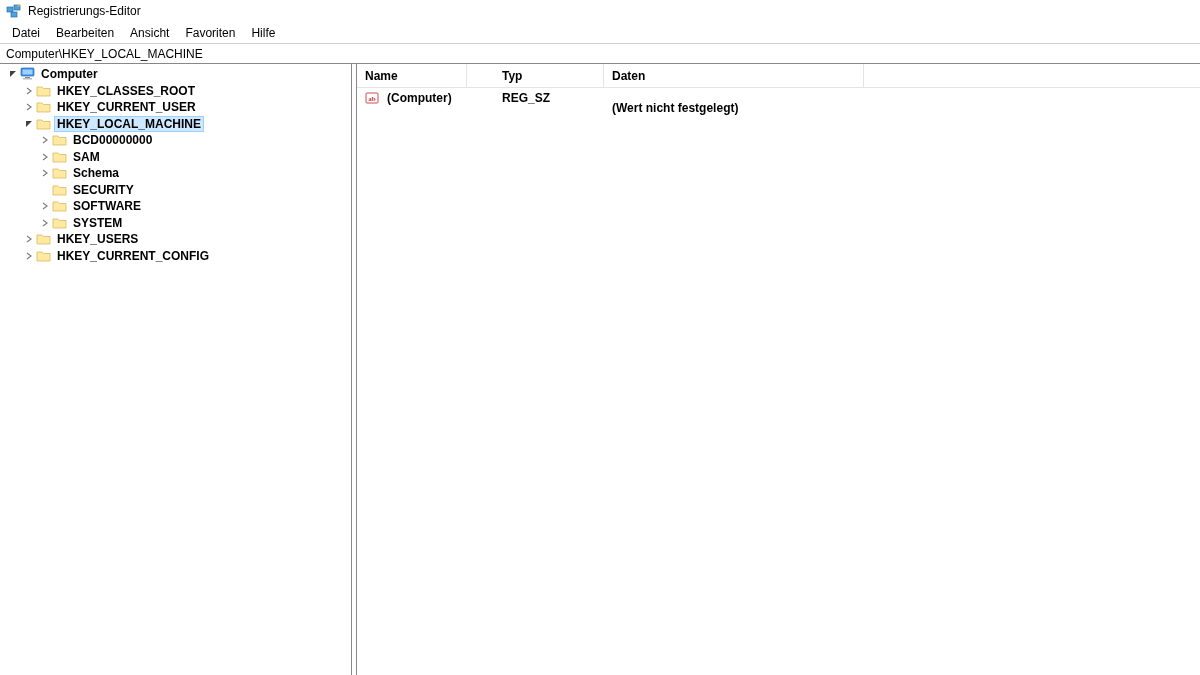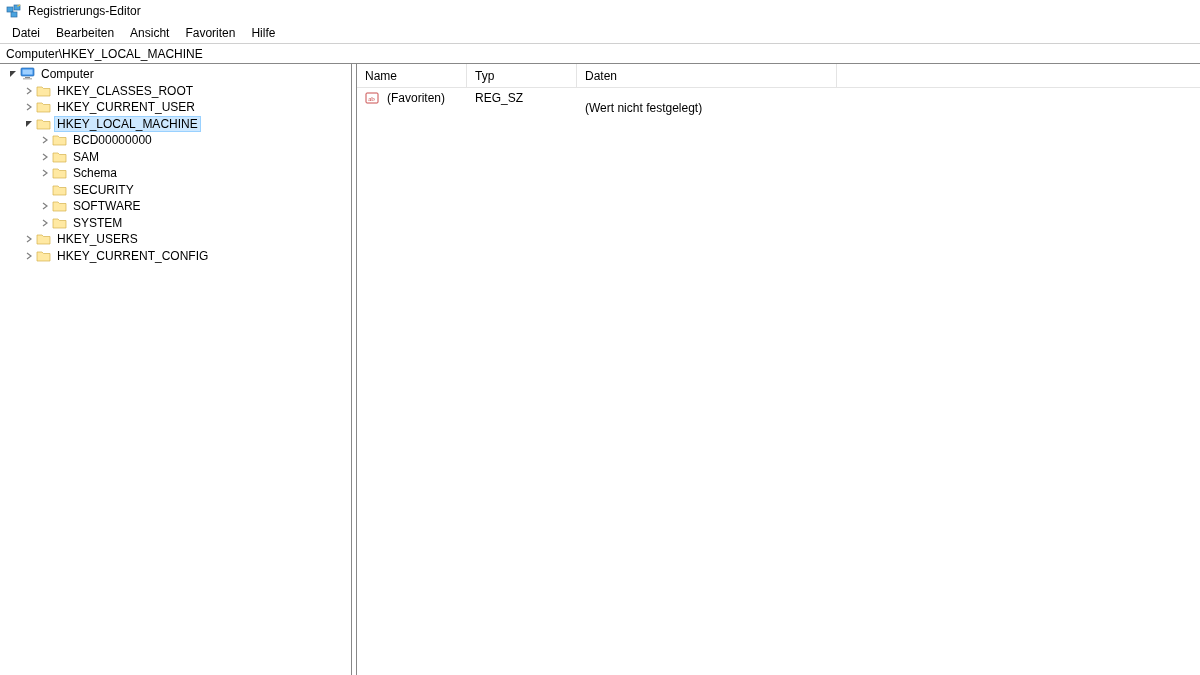--- a/index.html
+++ b/index.html
@@ -41,20 +41,21 @@
     height: 20px;
     padding: 1px 6px;
     border-bottom: 1px solid #888;
     font-size: 12px;
     display: flex;
     align-items: center;
   }
   .content {
     display: flex;
     height: calc(675px - 22px - 22px - 20px);
+    font-weight: bold;
   }
   .tree-pane {
     width: 352px;
     border-right: 1px solid #888;
     padding-top: 2px;
     overflow: auto;
     position: relative;
   }
   .splitter {
     width: 5px;
@@ -113,21 +114,21 @@
     height: 20px;
     align-items: center;
   }
   .list-row .cell {
     padding: 0 8px;
     display: flex;
     align-items: center;
     gap: 8px;
   }
   .col-name { width: 110px; }
-  .col-type { width: 110px; }
+  .col-type { width: 110px; margin-left: 27px; }
   .col-data { width: 260px; margin-top: 20px; }
   
   svg { display: block; }
 </style>
 </head>
 <body>
 
 <div class="titlebar">
   <span class="app-icon">
     <svg width="16" height="16" viewBox="0 0 16 16">
@@ -340,20 +341,20 @@
       <div class="col col-data">Daten</div>
     </div>
     <div class="list-row">
       <div class="cell col-name">
         <span>
           <svg width="14" height="14" viewBox="0 0 14 14">
             <rect x="1" y="2" width="12" height="10" rx="1" fill="#fff" stroke="#c43b3b" stroke-width="0.9"></rect>
             <text x="3.2" y="10" font-size="7" fill="#c43b3b" font-family="Tahoma">ab</text>
           </svg>
         </span>
-        <span>(Favoriten)</span>
+        <span>(Computer)</span>
       </div>
       <div class="cell col-type">REG_SZ</div>
       <div class="cell col-data">(Wert nicht festgelegt)</div>
     </div>
   </div>
 
 </div>
 
 </body></html>

